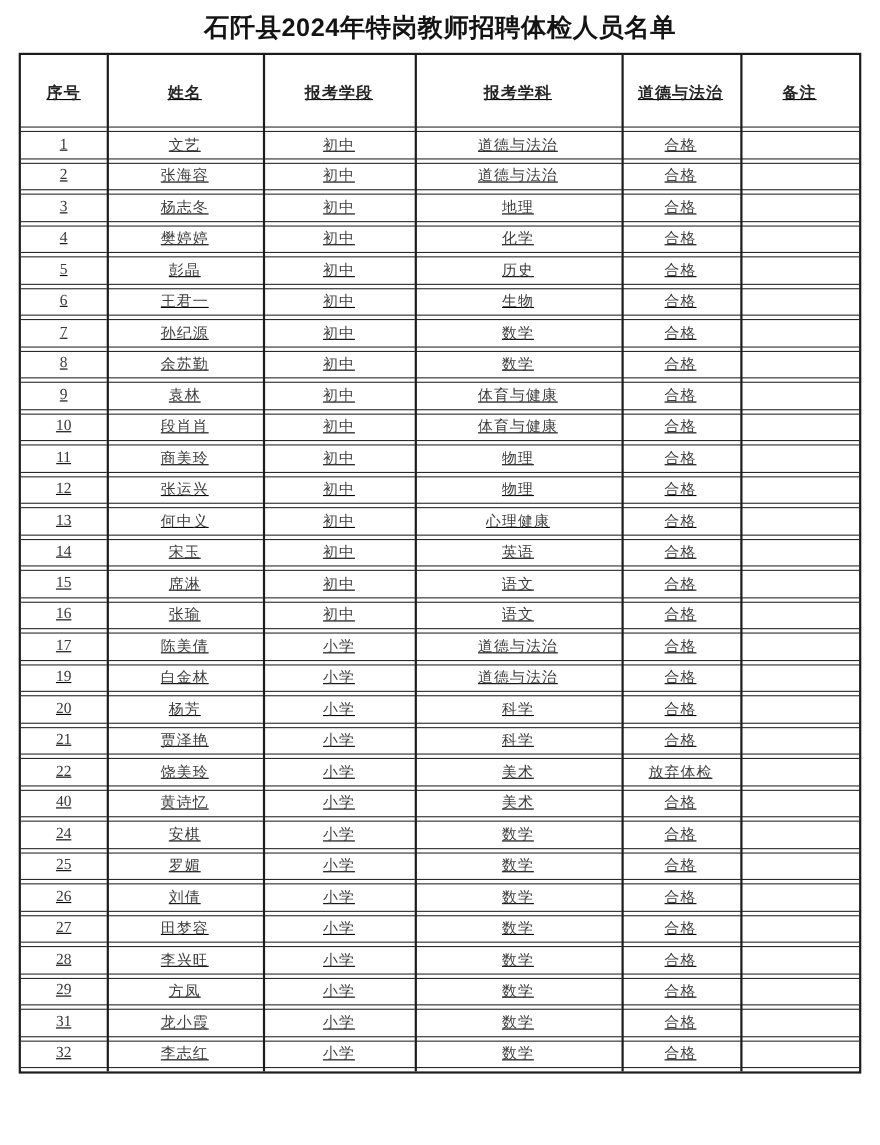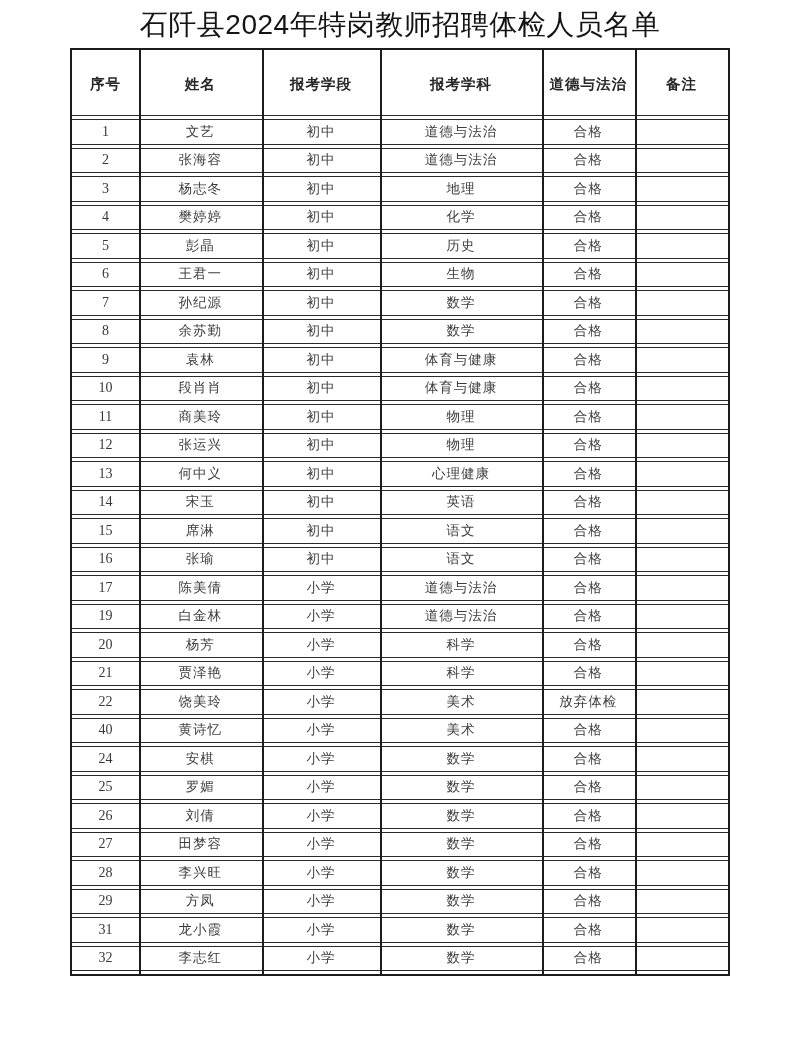--- a/index.html
+++ b/index.html
@@ -15,32 +15,33 @@
     height: 1041px;
     background: #ffffff;
     overflow: hidden;
   }
   .title {
     margin: 0;
     padding-top: 9px;
     height: 39px;
     text-align: center;
     font-family: "Liberation Sans", "DejaVu Sans", sans-serif;
-    font-weight: 400;
-    font-size: 28px;
+    font-weight: 700;
+    font-size: 23px;
     letter-spacing: 0.5px;
     color: #141414;
     line-height: 32px;
   }
   .table-wrap {
     position: relative;
     margin: 0 auto;
-    width: 660px;
+    width: 766px;
     border: 2px solid #1c1c1c;
     box-sizing: border-box;
+    text-decoration: underline;
   }
   table.roster {
     width: 100%;
     table-layout: fixed;
     border-collapse: separate;
     border-spacing: 0 3px;
     margin: 0;
   }
   th, td {
     border-top: 1px solid #2a2a2a;

